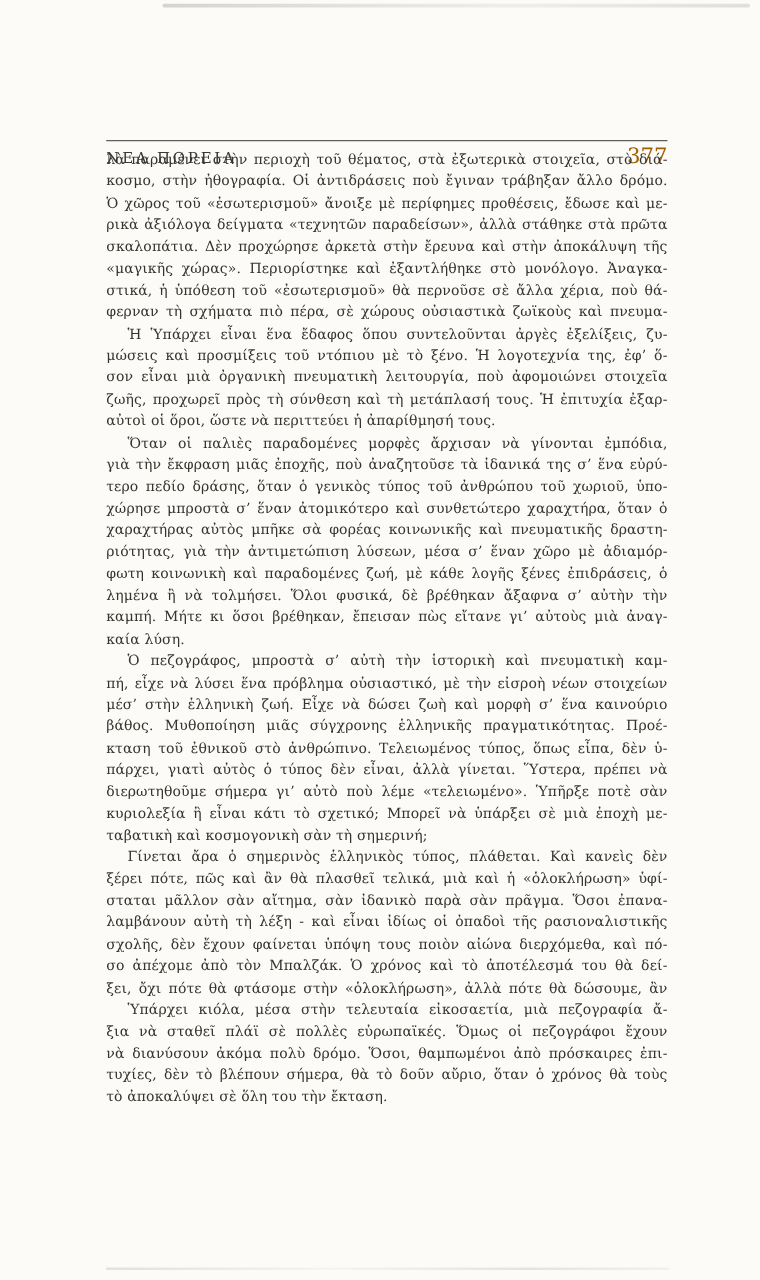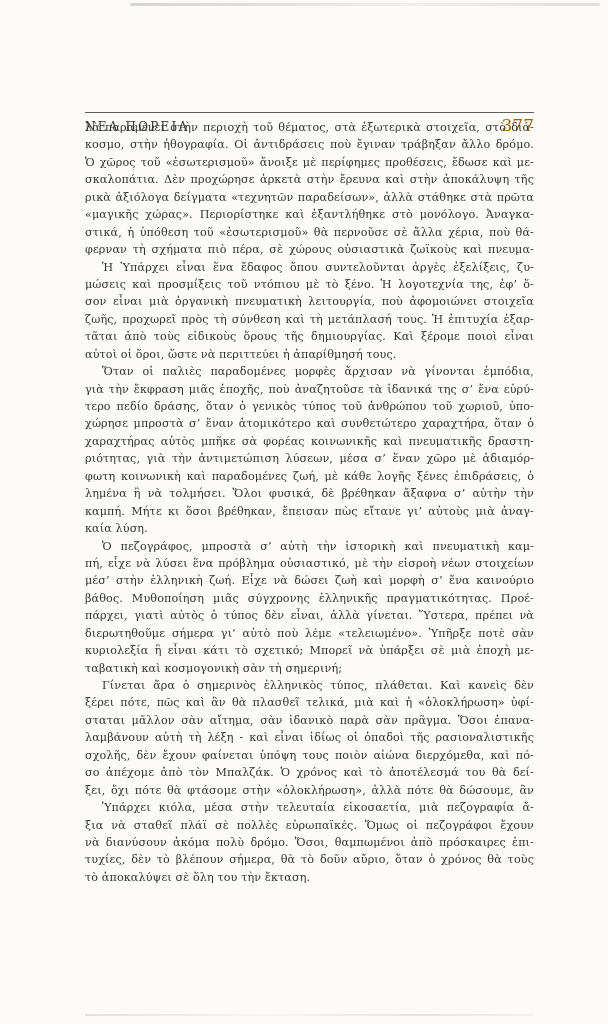--- a/index.html
+++ b/index.html
@@ -85,51 +85,51 @@
     <span class="journal-title">ΝΕΑ ΠΟΡΕΙΑ</span>
     <span class="page-number">377</span>
   </div>
   <div class="header-rule"></div>
 
   <div class="text-block">
       <div class="para">
         <div class="line">λὰ παραμένει στὴν περιοχὴ τοῦ θέματος, στὰ ἐξωτερικὰ στοιχεῖα, στὸ διά-</div>
         <div class="line">κοσμο, στὴν ἠθογραφία. Οἱ ἀντιδράσεις ποὺ ἔγιναν τράβηξαν ἄλλο δρόμο.</div>
         <div class="line">Ὁ χῶρος τοῦ «ἐσωτερισμοῦ» ἄνοιξε μὲ περίφημες προθέσεις, ἔδωσε καὶ με-</div>
+        <div class="line">ρικὰ ἀξιόλογα δείγματα «τεχνητῶν παραδείσων», ἀλλὰ στάθηκε στὰ πρῶτα</div>
         <div class="line">σκαλοπάτια. Δὲν προχώρησε ἀρκετὰ στὴν ἔρευνα καὶ στὴν ἀποκάλυψη τῆς</div>
-        <div class="line">ρικὰ ἀξιόλογα δείγματα «τεχνητῶν παραδείσων», ἀλλὰ στάθηκε στὰ πρῶτα</div>
         <div class="line">«μαγικῆς χώρας». Περιορίστηκε καὶ ἐξαντλήθηκε στὸ μονόλογο. Ἀναγκα-</div>
         <div class="line">στικά, ἡ ὑπόθεση τοῦ «ἐσωτερισμοῦ» θὰ περνοῦσε σὲ ἄλλα χέρια, ποὺ θά-</div>
         <div class="line">φερναν τὴ σχήματα πιὸ πέρα, σὲ χώρους οὐσιαστικὰ ζωϊκοὺς καὶ πνευμα-</div>
       </div>
       <div class="para">
         <div class="line indent">Ἡ Ὑπάρχει εἶναι ἕνα ἔδαφος ὅπου συντελοῦνται ἀργὲς ἐξελίξεις, ζυ-</div>
         <div class="line">μώσεις καὶ προσμίξεις τοῦ ντόπιου μὲ τὸ ξένο. Ἡ λογοτεχνία της, ἐφ’ ὅ-</div>
         <div class="line">σον εἶναι μιὰ ὀργανικὴ πνευματικὴ λειτουργία, ποὺ ἀφομοιώνει στοιχεῖα</div>
         <div class="line">ζωῆς, προχωρεῖ πρὸς τὴ σύνθεση καὶ τὴ μετάπλασή τους. Ἡ ἐπιτυχία ἐξαρ-</div>
-        <div class="line">τᾶται ἀπὸ τοὺς εἰδικοὺς ὅρους τῆς δημιουργίας. Καὶ ξέρομε ποιοὶ εἶναι</div>
         <div class="line last">αὐτοὶ οἱ ὅροι, ὥστε νὰ περιττεύει ἡ ἀπαρίθμησή τους.</div>
       </div>
       <div class="para">
         <div class="line indent">Ὅταν οἱ παλιὲς παραδομένες μορφὲς ἄρχισαν νὰ γίνονται ἐμπόδια,</div>
         <div class="line">γιὰ τὴν ἔκφραση μιᾶς ἐποχῆς, ποὺ ἀναζητοῦσε τὰ ἰδανικά της σ’ ἕνα εὐρύ-</div>
         <div class="line">τερο πεδίο δράσης, ὅταν ὁ γενικὸς τύπος τοῦ ἀνθρώπου τοῦ χωριοῦ, ὑπο-</div>
         <div class="line">χώρησε μπροστὰ σ’ ἕναν ἀτομικότερο καὶ συνθετώτερο χαραχτήρα, ὅταν ὁ</div>
         <div class="line">χαραχτήρας αὐτὸς μπῆκε σὰ φορέας κοινωνικῆς καὶ πνευματικῆς δραστη-</div>
         <div class="line">ριότητας, γιὰ τὴν ἀντιμετώπιση λύσεων, μέσα σ’ ἕναν χῶρο μὲ ἀδιαμόρ-</div>
         <div class="line">φωτη κοινωνικὴ καὶ παραδομένες ζωή, μὲ κάθε λογῆς ξένες ἐπιδράσεις, ὁ</div>
         <div class="line">λημένα ἢ νὰ τολμήσει. Ὅλοι φυσικά, δὲ βρέθηκαν ἄξαφνα σ’ αὐτὴν τὴν</div>
         <div class="line">καμπή. Μήτε κι ὅσοι βρέθηκαν, ἔπεισαν πὼς εἴτανε γι’ αὐτοὺς μιὰ ἀναγ-</div>
         <div class="line last">καία λύση.</div>
       </div>
       <div class="para">
         <div class="line indent">Ὁ πεζογράφος, μπροστὰ σ’ αὐτὴ τὴν ἱστορικὴ καὶ πνευματικὴ καμ-</div>
         <div class="line">πή, εἶχε νὰ λύσει ἕνα πρόβλημα οὐσιαστικό, μὲ τὴν εἰσροὴ νέων στοιχείων</div>
         <div class="line">μέσ’ στὴν ἑλληνικὴ ζωή. Εἶχε νὰ δώσει ζωὴ καὶ μορφὴ σ’ ἕνα καινούριο</div>
         <div class="line">βάθος. Μυθοποίηση μιᾶς σύγχρονης ἑλληνικῆς πραγματικότητας. Προέ-</div>
+        <div class="line">κταση τοῦ ἐθνικοῦ στὸ ἀνθρώπινο. Τελειωμένος τύπος, ὅπως εἶπα, δὲν ὑ-</div>
         <div class="line">πάρχει, γιατὶ αὐτὸς ὁ τύπος δὲν εἶναι, ἀλλὰ γίνεται. Ὕστερα, πρέπει νὰ</div>
         <div class="line">διερωτηθοῦμε σήμερα γι’ αὐτὸ ποὺ λέμε «τελειωμένο». Ὑπῆρξε ποτὲ σὰν</div>
         <div class="line">κυριολεξία ἢ εἶναι κάτι τὸ σχετικό; Μπορεῖ νὰ ὑπάρξει σὲ μιὰ ἐποχὴ με-</div>
         <div class="line last">ταβατικὴ καὶ κοσμογονικὴ σὰν τὴ σημερινή;</div>
       </div>
       <div class="para">
         <div class="line indent">Γίνεται ἄρα ὁ σημερινὸς ἑλληνικὸς τύπος, πλάθεται. Καὶ κανεὶς δὲν</div>
         <div class="line">ξέρει πότε, πῶς καὶ ἂν θὰ πλασθεῖ τελικά, μιὰ καὶ ἡ «ὁλοκλήρωση» ὑφί-</div>
         <div class="line">σταται μᾶλλον σὰν αἴτημα, σὰν ἰδανικὸ παρὰ σὰν πρᾶγμα. Ὅσοι ἐπανα-</div>
         <div class="line">λαμβάνουν αὐτὴ τὴ λέξη - καὶ εἶναι ἰδίως οἱ ὀπαδοὶ τῆς ρασιοναλιστικῆς</div>

